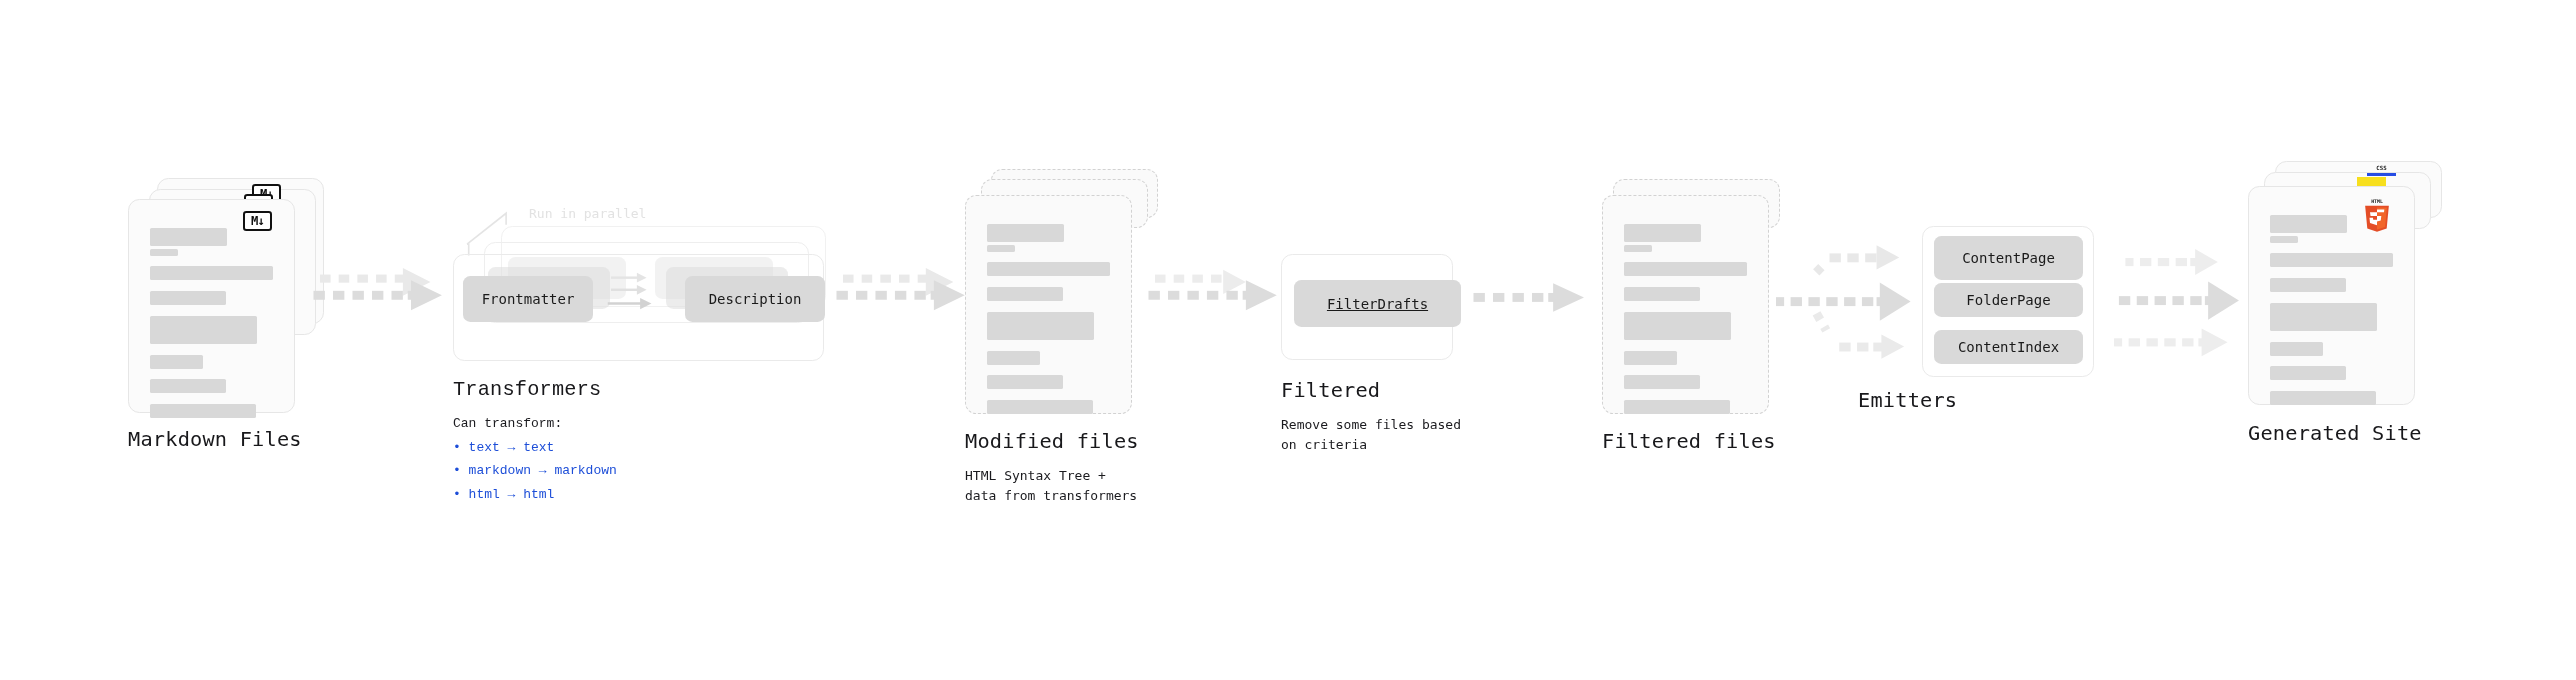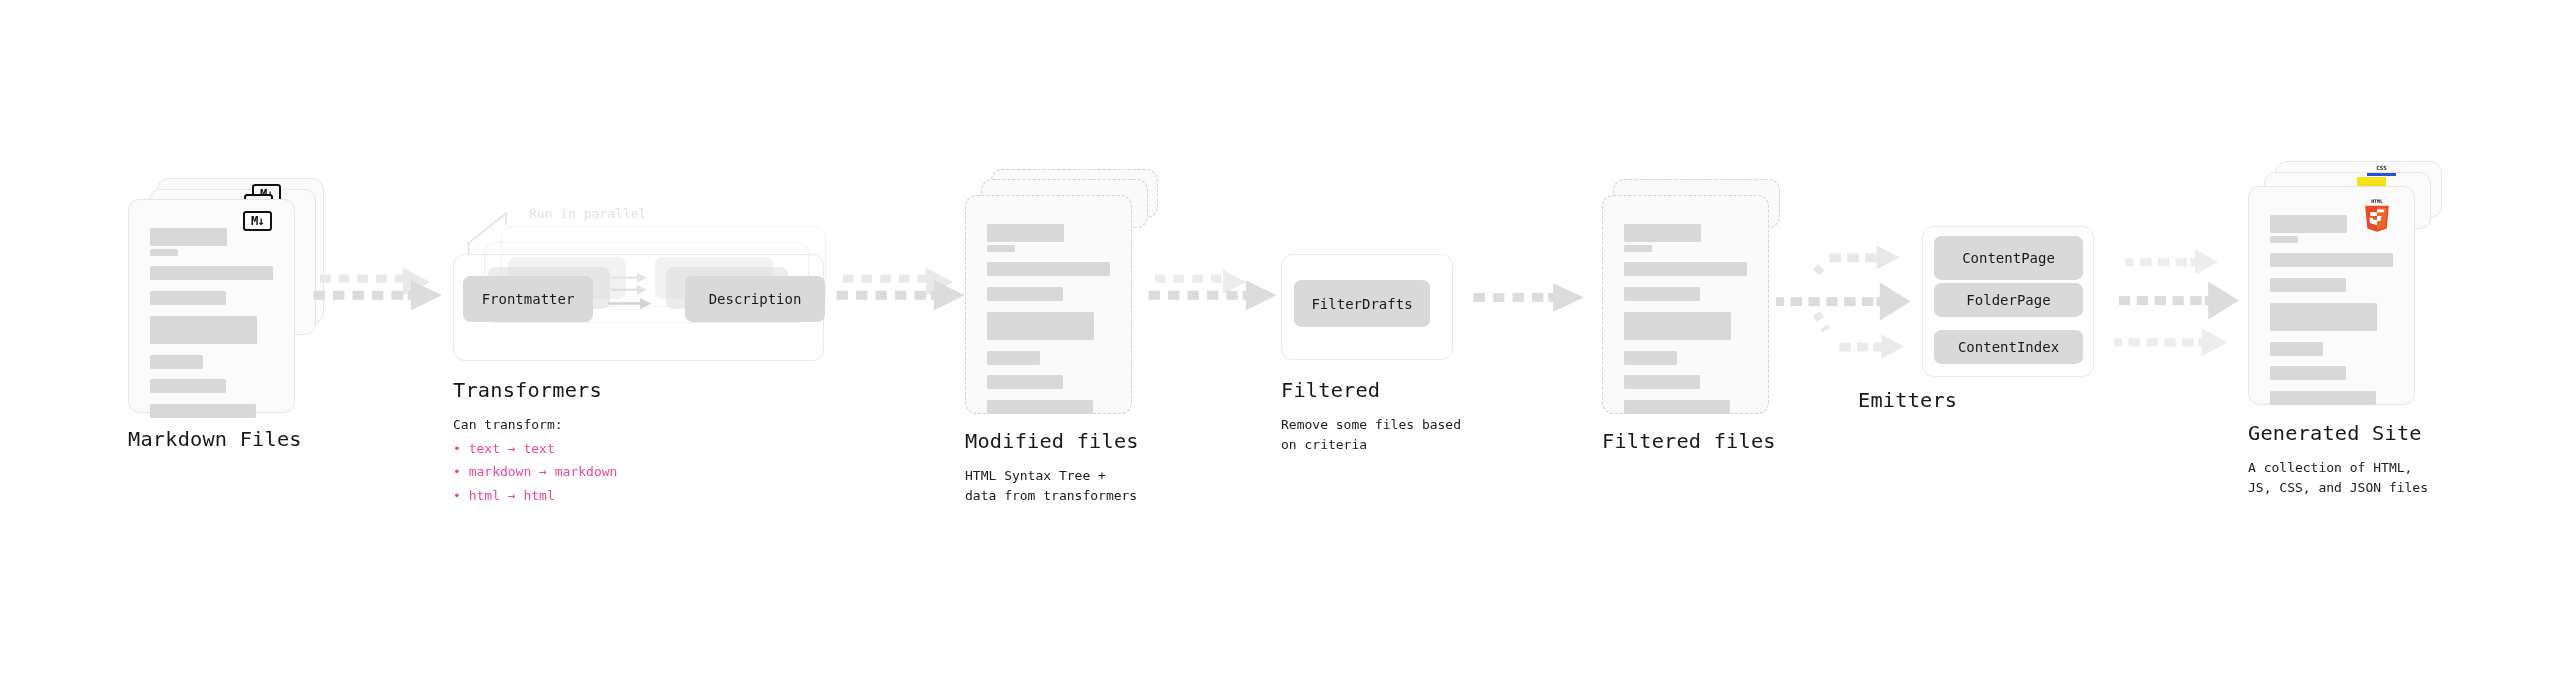--- a/index.html
+++ b/index.html
@@ -30,21 +30,21 @@
 
   
   .label-block { position: absolute; }
   .title {
     font-size: 20.3px; color: #18181b; letter-spacing: 0.2px; white-space: nowrap;
   }
   .subtitle {
     font-size: 13px; color: #1b1b1f; line-height: 1.55; margin-top: 13px; white-space: pre;
   }
   .bullets { margin-top: 1.6px; }
-  .bullet { font-size: 13px; color: #ec4899; line-height: 1.8; white-space: pre; }
+  .bullet { font-size: 13px; color: #1d4ed8; line-height: 1.8; white-space: pre; }
 
   
   .md-badge {
     position: absolute; width: 29px; height: 19.5px;
     border: 2.4px solid #111; border-radius: 3.3px; background: #fff;
     display: flex; align-items: center; justify-content: center;
     font-size: 12.2px; font-weight: bold; color: #111; line-height: 1;
     letter-spacing: -0.8px;
   }
   .html5 { position: absolute; width: 28px; height: 34px; }
@@ -159,21 +159,21 @@
       </g>
     </svg>
 
     <div class="chip" style="left:463px; top:276px; width:130px; height:46px;">
       <span>Frontmatter</span>
     </div>
     <div class="chip" style="left:685px; top:276px; width:140px; height:46px;">
       <span>Description</span>
     </div>
 
-    <div class="label-block" style="left:453px; top:378px;">
+    <div class="label-block" style="left:453px; top:378px;font-family:Liberation Mono, monospace;">
       <div class="title">Transformers</div>
       <div class="subtitle">Can transform:</div>
       <div class="bullets">
         <div class="bullet">• text → text</div>
         <div class="bullet">• markdown → markdown</div>
         <div class="bullet">• html → html</div>
       </div>
     </div>
   </div>
 
@@ -234,21 +234,21 @@
       <rect x="56" y="28" width="14" height="11"></rect>
         <rect x="80" y="28" width="14" height="11"></rect>
       <rect x="104" y="28" width="14" height="11"></rect>
         <rect x="124" y="28" width="10" height="11"></rect>
       <path d="M128 15 L166 33.5 L128 52 Z"></path>
     </g>
   </svg>
 
   <div>
     <div class="panel" style="left:1281px; top:254px; width:172px; height:106px;"></div>
-    <div class="chip" style="left:1294px; top:280px; width:136px; height:47px;">
+    <div class="chip" style="left:1294px; top:280px; width:167px; height:47px;text-decoration:underline;">
       <span>FilterDrafts</span>
     </div>
 
     <div class="label-block" style="left:1281px; top:378px;">
       <div class="title">Filtered</div>
       <div class="subtitle">Remove some files based
 on criteria</div>
     </div>
   </div>
 
@@ -381,19 +381,17 @@
         <div class="bar g" style="width:62%;"></div>
         <div class="bar" style="width:87%;height:28.4px;margin-bottom:10.6px;"></div>
         <div class="bar g" style="width:43%;"></div>
         <div class="bar g" style="width:62%;"></div>
         <div class="bar g" style="width:86%;"></div>
       </div>
     </div>
 
     <div class="label-block" style="left:2248px; top:421px;">
       <div class="title">Generated Site</div>
-      <div class="subtitle">A collection of HTML,
-JS, CSS, and JSON files</div>
     </div>
   </div>
 
 </div>
 
 
 </body></html>

